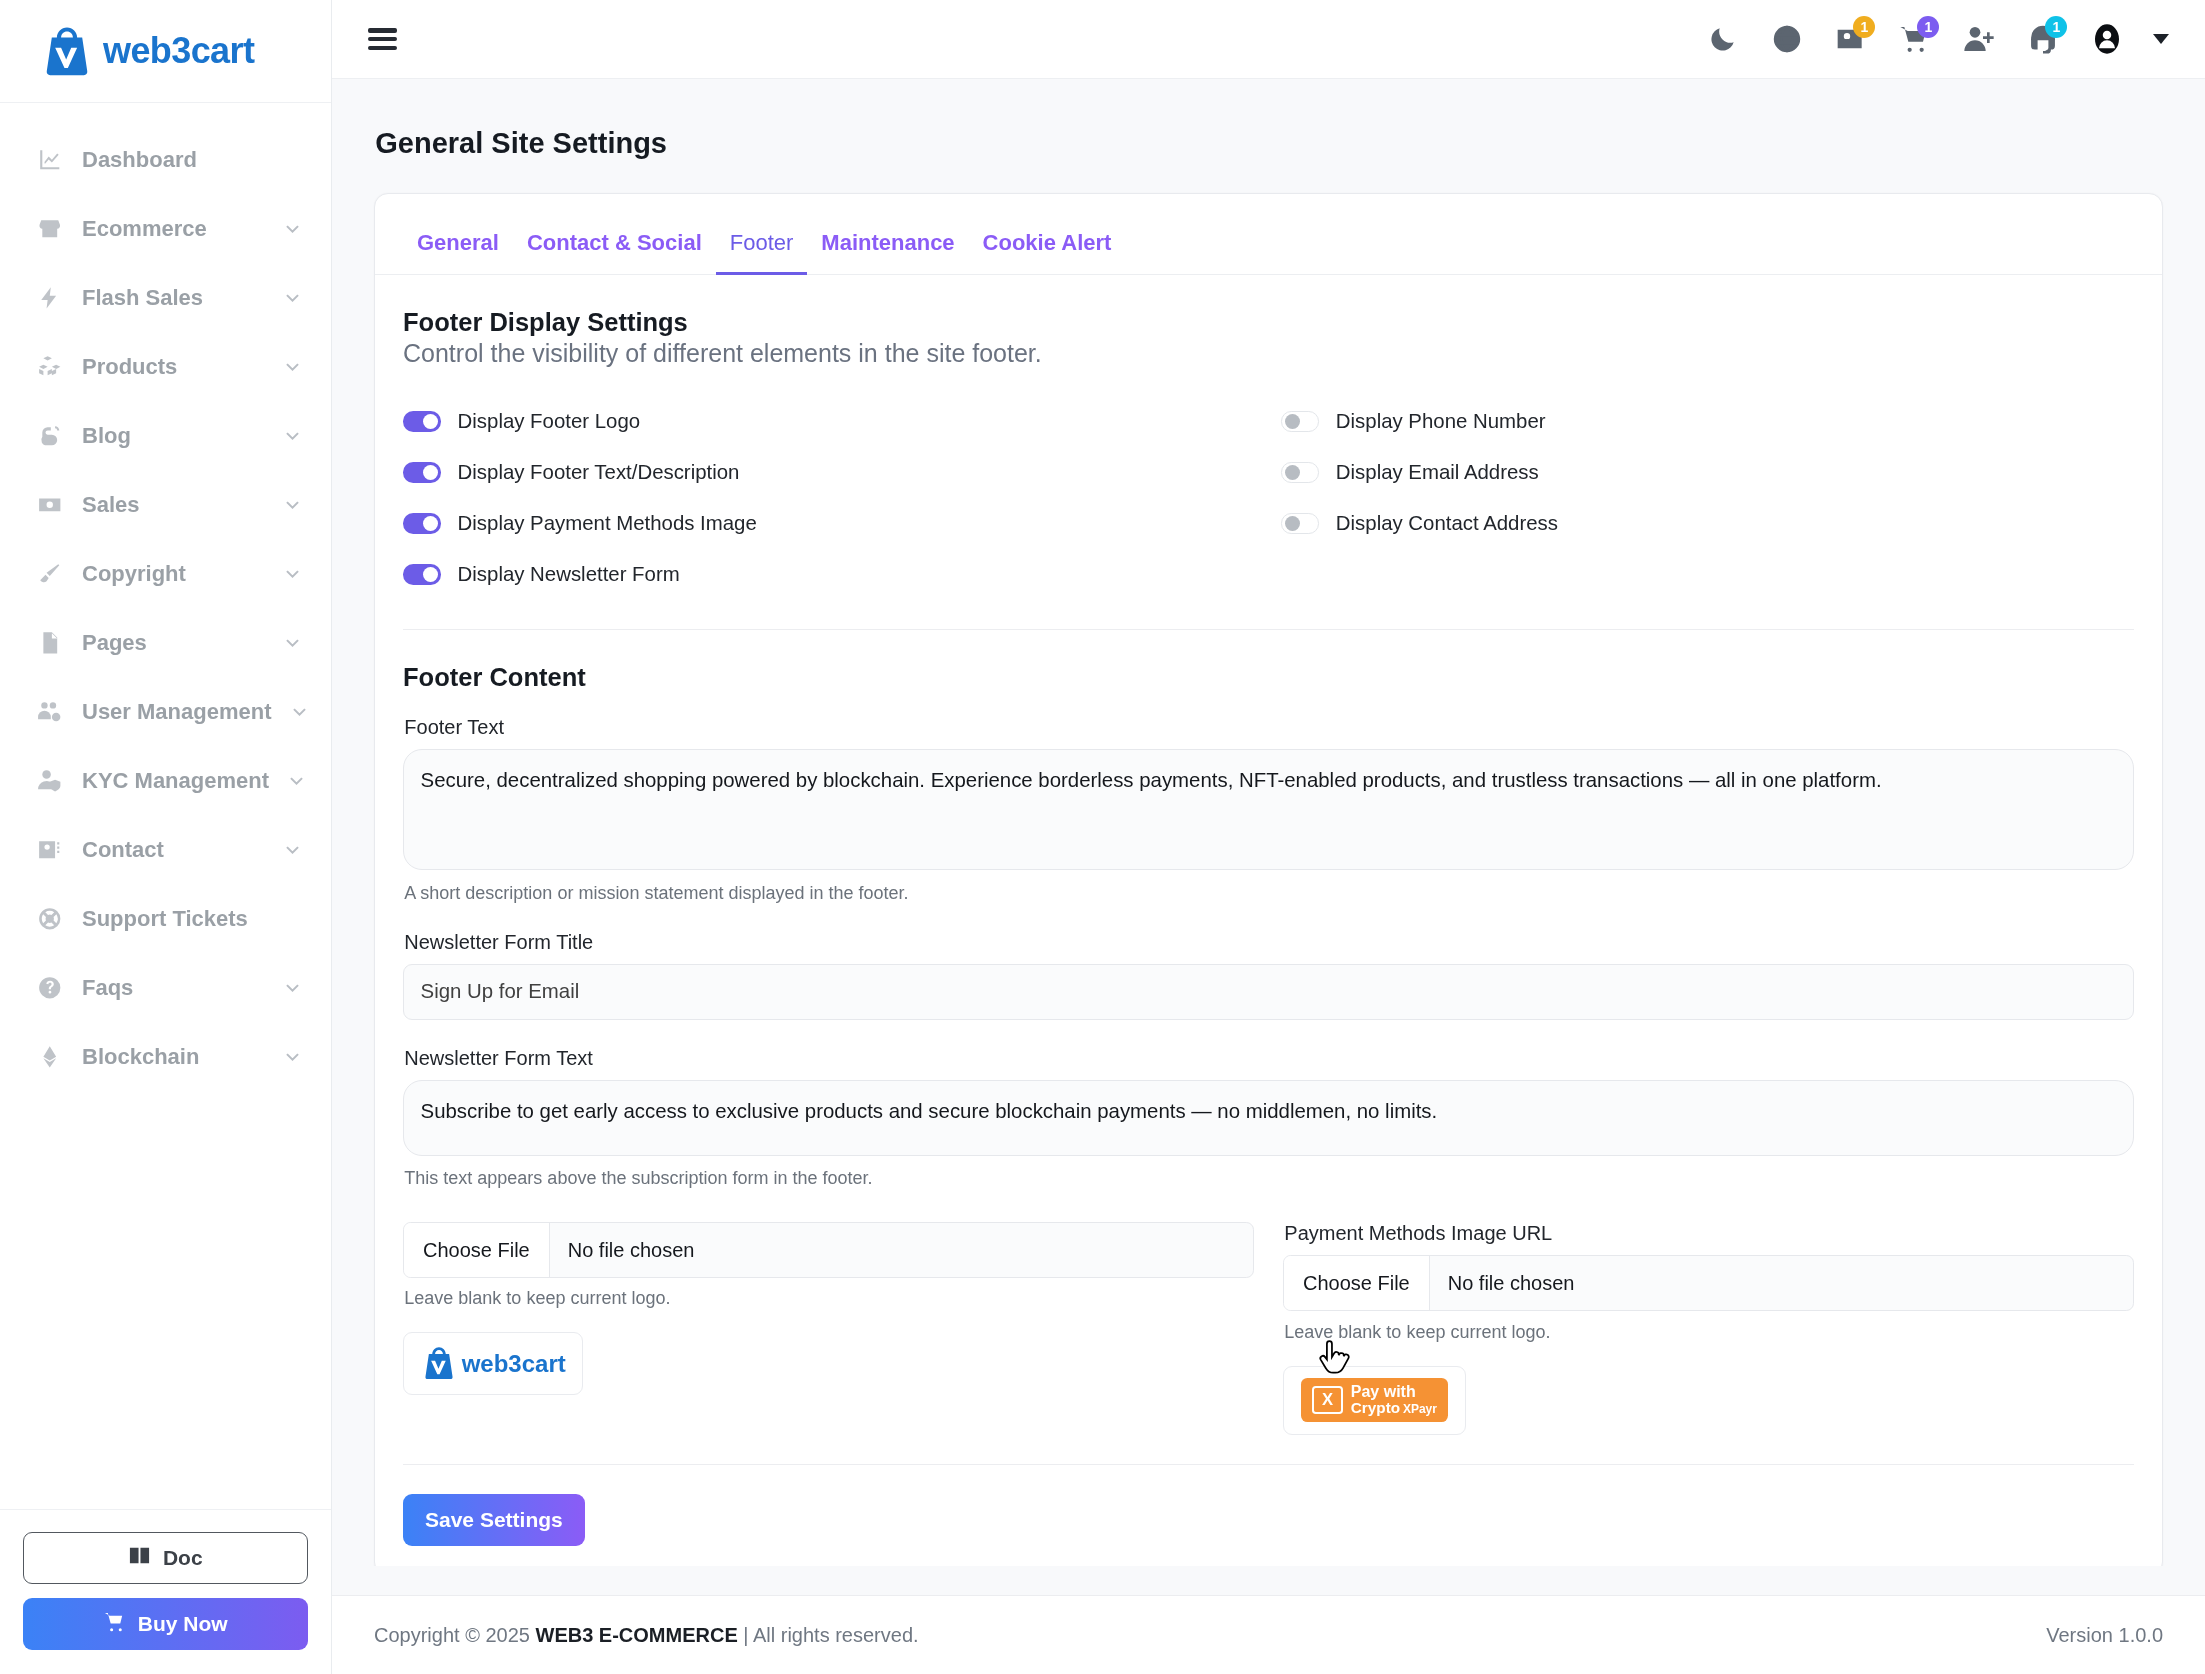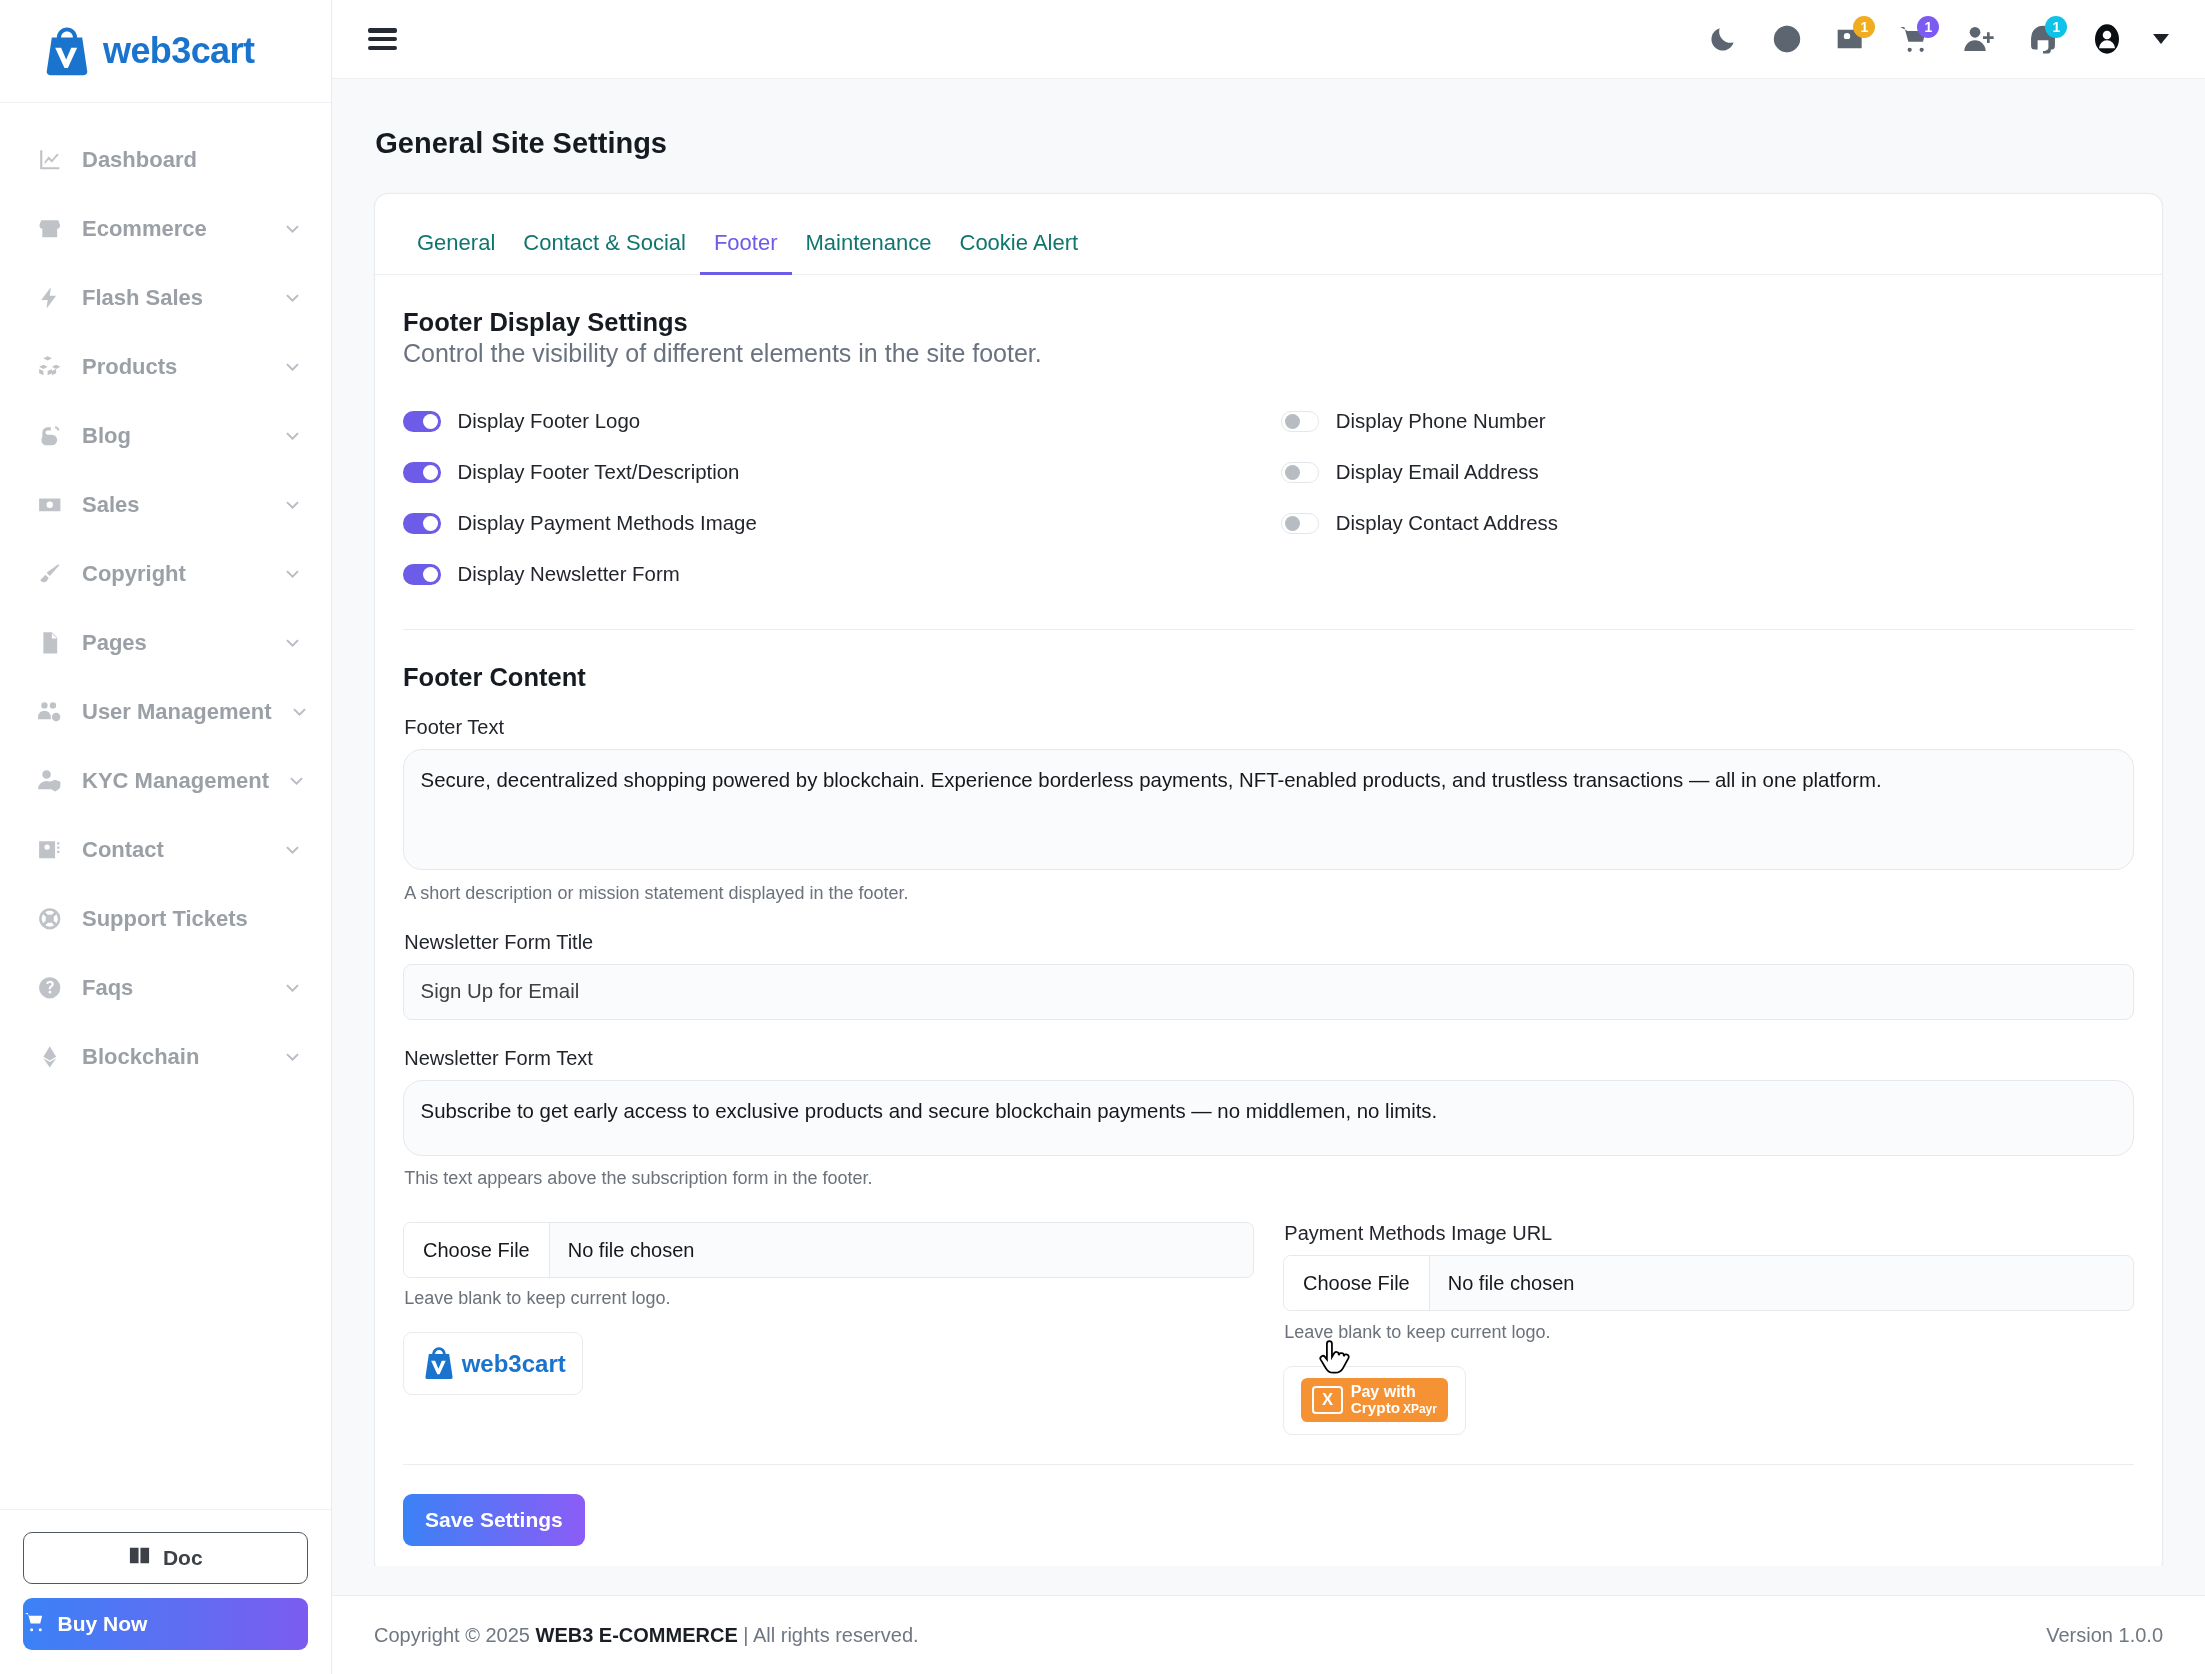--- a/index.html
+++ b/index.html
@@ -39,21 +39,21 @@
 
   .side-bottom { border-top: 1.3px solid #eef0f3; padding: 22px 23px 24px 23px; }
   .btn-doc {
     width: 100%; height: 52px; border: 1.3px solid #52585f; border-radius: 9px;
     background: #fff; display: flex; align-items: center; justify-content: center; gap: 11.5px;
     font-size: 21px; color: #3c4148; font-weight: 600; cursor: pointer;
   }
   .btn-buy {
     margin-top: 14px; width: 100%; height: 52px; border-radius: 9px;
     background: linear-gradient(90deg,#3b82f6 0%, #7c5cf0 100%);
-    display: flex; align-items: center; justify-content: flex-start; gap: 11.5px;
+    display: flex; align-items: center; justify-content: center; gap: 11.5px;
     font-size: 21px; color: #ffffff; font-weight: 600; cursor: pointer; border: none;
   }
   .btn-doc svg, .btn-buy svg { width: 23px; height: 23px; }
 
   
   .main { flex: 1 1 auto; display: flex; flex-direction: column; background: #f8f9fb; min-width:0; }
   .topbar {
     height: 79px; background: #ffffff; border-bottom: 0.6px solid #edeff2;
     display: flex; align-items: center; padding: 0 36px 0 36px;
     flex: 0 0 79px;
@@ -74,22 +74,22 @@
   .content { flex: 1 1 auto; padding: 31px 42px 0 42px; overflow: hidden; }
   .page-title { font-size: 29px; font-weight: 700; color: #161b22; margin: 16.6px 0 33px 1.3px; }
 
   .card {
     background: #ffffff; border: 0.6px solid #e8eaee; border-radius: 14px;
     box-shadow: 0 0.6px 1.9px rgba(16,24,40,.04);
     padding: 0 0 29px 0;
   }
   .tabs { display: flex; gap: 0; padding: 36px 28px 0 28px; border-bottom: 1.3px solid #eceef1; }
   .tab {
-    font-size: 22px; color: #0f766e; padding: 0 14px 16.6px 14px; cursor: pointer;
-    border-bottom: 3.8px solid transparent; margin-bottom: -1.3px; white-space: nowrap;
+    font-size: 22px; color: #8b5cf6; padding: 0 14px 16.6px 14px; cursor: pointer;
+    border-bottom: 3.8px solid transparent; margin-bottom: -1.3px; white-space: nowrap; font-weight: bold;
   }
   .tab.active { color: #6c5ce7; border-bottom-color: #6c5ce7; font-weight: 400; }
 
   .sect { padding: 0 28px; }
   .sect-title { font-size: 25.5px; font-weight: 700; color: #161b22; margin: 33px 0 0 0; }
   .sect-sub { font-size: 25px; color: #6a7280; margin: 2px 0 0 0; }
 
   .toggle-grid { display: grid; grid-template-columns: 1fr 1fr; column-gap: 25.5px; row-gap: 0; margin-top: 28px; }
   .toggle-row { display: flex; align-items: center; gap: 16.6px; height: 51px; }
   .sw { width: 38px; height: 20.4px; border-radius: 10.2px; position: relative; flex: 0 0 38px; cursor: pointer; }

